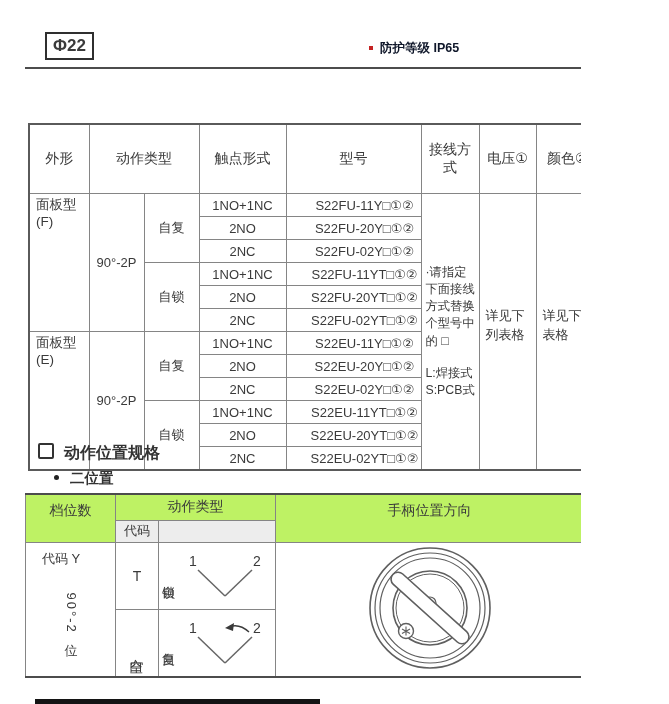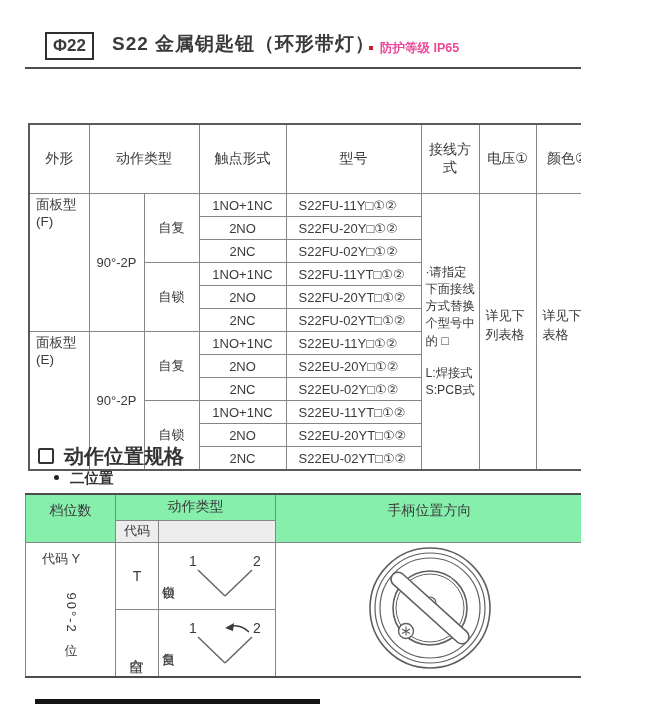--- a/index.html
+++ b/index.html
@@ -3,49 +3,49 @@
 <meta charset="utf-8">
 <style>
   html,body{margin:0;padding:0;background:#fff;}
   .page{position:relative;width:581px;height:704px;background:#ffffff;overflow:hidden;
         font-family:"Liberation Sans","DejaVu Sans",sans-serif;color:#3a3a3a;}
   
   .dia-box{position:absolute;left:45px;top:32px;border:2px solid #2f2f2f;
            font-size:17px;font-weight:bold;padding:1px 6px 2px 6px;line-height:21px;}
   .title{position:absolute;left:112px;top:31px;font-size:19px;font-weight:bold;letter-spacing:1px;}
   .red-dot{position:absolute;left:369px;top:46px;width:4px;height:4px;background:#c42222;}
-  .prot{position:absolute;left:380px;top:40px;font-size:12.5px;font-weight:bold;color:#ec4899;}
+  .prot{position:absolute;left:380px;top:40px;font-size:12.5px;font-weight:bold;color:#0f172a;}
   .hdr-rule{position:absolute;left:25px;top:67px;width:567px;height:2px;background:#4c4c4c;}
   
   table{border-collapse:collapse;table-layout:fixed;}
   .t1{position:absolute;left:28px;top:95px;width:570px;margin-top:28px;}
   .t1 th,.t1 td{border:1px solid #858585;font-weight:normal;font-size:13px;
                 text-align:center;vertical-align:middle;padding:0;overflow:hidden;}
   .t1{border:2px solid #5a5a5a;}
   .t1 th{height:52px;font-size:14px;}
   .t1 td{height:22px;}
   .t1 .shape{vertical-align:top;text-align:left;padding:3px 0 0 6px;font-size:13.5px;line-height:1.25;}
-  .t1 .model{text-align:left;padding-left:12px;font-size:13px;}
+  .t1 .model{text-align:center;padding-left:22px;font-size:13px;}
   .t1 .wiring{vertical-align:middle;text-align:left;padding:2px 2px 2px 4px;font-size:12.3px;
               line-height:1.4;word-break:break-all;}
   .t1 .wopt{margin-top:15px;}
   .t1 .seealso{font-size:13px;text-align:left;padding:2px 2px 14px 6px;word-break:break-all;line-height:1.45;}
   
-  .sec2{position:absolute;left:38px;top:443px;font-size:20px;font-weight:bold;color:#333;}
+  .sec2{position:absolute;left:38px;top:443px;font-size:16px;font-weight:bold;color:#333;}
   .sq{display:inline-block;width:12px;height:12px;border:2px solid #333;margin-right:10px;
       vertical-align:-1px;border-radius:2px;}
   .sec2sub{position:absolute;left:54px;top:469px;font-size:14.5px;font-weight:bold;color:#333;}
   .blt{display:inline-block;width:5px;height:5px;border-radius:50%;background:#222;
        margin-right:11px;vertical-align:3px;}
   
   .t2{position:absolute;left:25px;top:493px;width:558px;border:1px solid #858585;
       border-top:2px solid #4c4c4c;border-bottom:2px solid #4c4c4c;}
   .t2 th,.t2 td{border:1px solid #858585;font-weight:normal;font-size:14px;
                 text-align:center;padding:0;}
-  .t2 th{background:#86efac;}
+  .t2 th{background:#bef264;}
   .t2 .hr1{height:26px;}
   .t2 .hr2{height:22px;}
   .t2 .thtop{vertical-align:top;padding-top:7px;}
   .t2 .codeh{background:#ededed;font-size:13px;text-align:left;padding-left:8px;}
   .t2 .emptyh{background:#ededed;}
   .t2 .brow{height:66px;}
   .gearcell{position:relative;vertical-align:top;}
   .codeY{position:absolute;top:7px;left:16px;font-size:13px;white-space:nowrap;}
   .vert{position:absolute;top:50%;left:50%;transform:translate(-50%,-38%);
         writing-mode:vertical-rl;font-size:13px;letter-spacing:2px;white-space:nowrap;}
@@ -59,21 +59,20 @@
         font-family:"Liberation Serif","DejaVu Serif",serif;letter-spacing:2px;}
   .black-bar{position:absolute;left:35px;top:699px;width:285px;height:5px;background:#141414;}
   svg text{font-family:"Liberation Sans","DejaVu Sans",sans-serif;}
 </style>
 </head>
 <body>
 
 <div class="page">
 
   <span class="dia-box">Φ22</span>
-  <span class="title">S22 金属钥匙钮（环形带灯）</span>
   <i class="red-dot"></i>
   <span class="prot">防护等级 IP65</span>
   <div class="hdr-rule"></div>
 
   <table class="t1">
     <colgroup>
       <col style="width:60px">
         <col style="width:55px">
         <col style="width:55px">
         <col style="width:87px">

